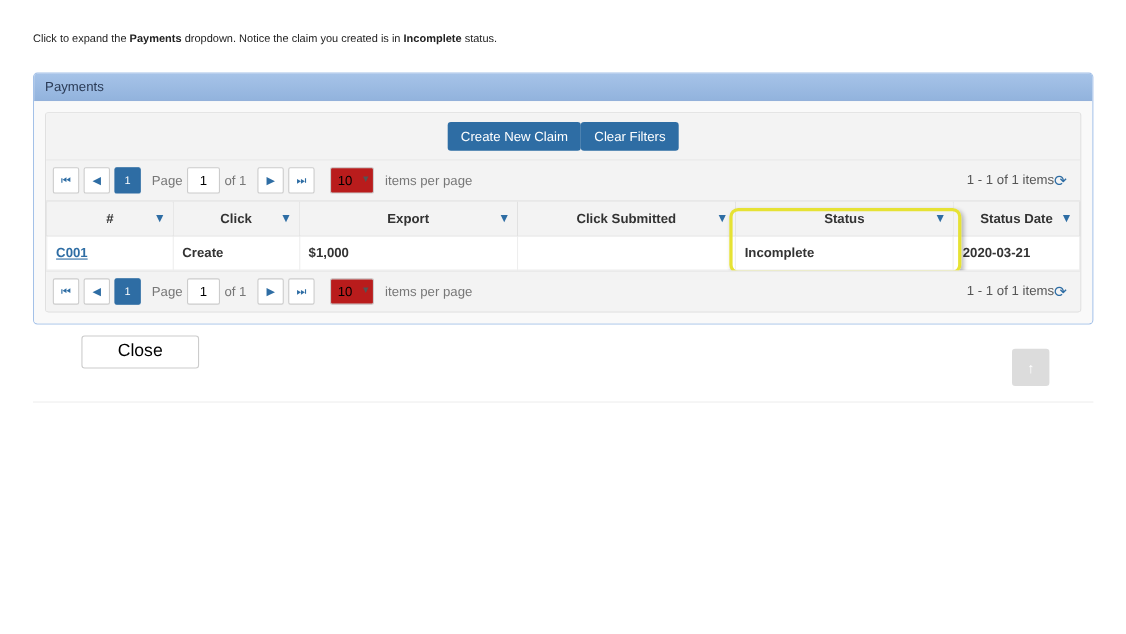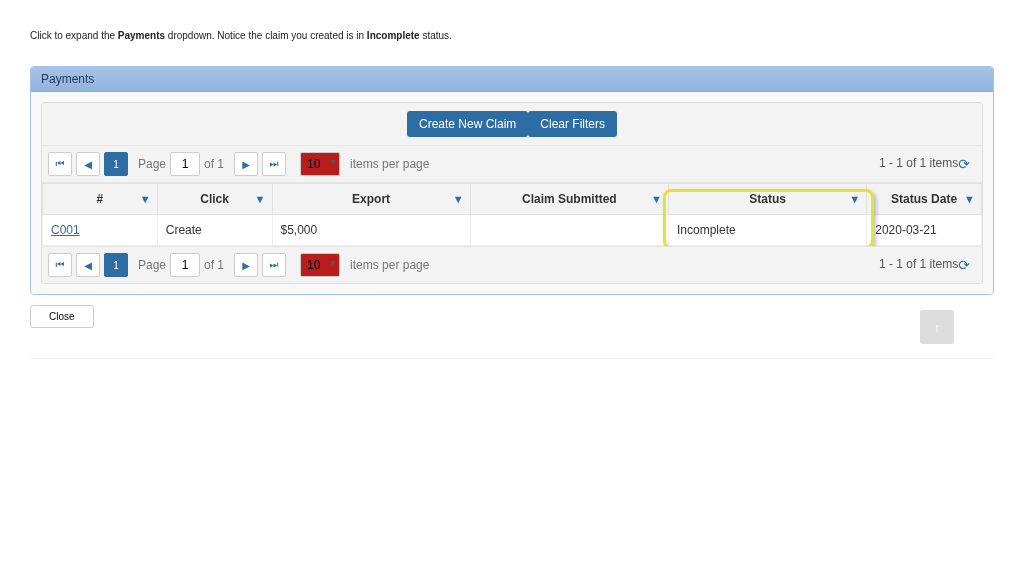--- a/index.html
+++ b/index.html
@@ -130,20 +130,21 @@
     padding: 8px 6px;
     border: 1px solid #e1e1e1;
     text-align: center;
     position: relative;
     color: #333;
   }
   .grid td {
     padding: 8px 8px;
     border: 1px solid #eee;
     color: #333;
+    font-weight: bold;
   }
   .filter-icn {
     position: absolute;
     right: 6px;
     top: 50%;
     transform: translateY(-50%);
     color: #2e6da4;
     font-size: 11px;
   }
   .claim-link {
@@ -161,23 +162,24 @@
     border-radius: 8px;
     box-shadow: 2px 2px 4px rgba(0,0,0,0.25);
     pointer-events: none;
   }
 
   .close-btn {
     margin-top: 10px;
     border: 1px solid #ccc;
     background: #fff;
     border-radius: 3px;
-    padding: 5px 18px;
-    font-size: 10px;
-    cursor: pointer;
+    padding: 5px 32px;
+    font-size: 16px;
+    cursor: pointer;
+    margin-left: 44px;
   }
 
   .scroll-top {
     position: absolute;
     right: 40px;
     margin-top: -18px;
     width: 34px; height: 34px;
     background: #dcdcdc;
     border-radius: 3px;
     display: flex;
@@ -226,30 +228,30 @@
           <span class="refresh-icn">⟳</span>
         </span>
       </div>
 
       <table class="grid">
         <thead>
           <tr>
             <th style="width:11%"><span>#</span><span class="filter-icn">▼</span></th>
             <th style="width:11%"><span>Click</span><span class="filter-icn">▼</span></th>
             <th style="width:19%"><span>Export</span><span class="filter-icn">▼</span></th>
-            <th style="width:19%"><span>Claim Submitted</span><span class="filter-icn">▼</span></th>
+            <th style="width:19%"><span>Click Submitted</span><span class="filter-icn">▼</span></th>
             <th style="width:19%"><span>Status</span><span class="filter-icn">▼</span></th>
             <th style="width:11%"><span>Status Date</span><span class="filter-icn">▼</span></th>
           </tr>
         </thead>
         <tbody>
           <tr>
             <td><a class="claim-link">C001</a></td>
             <td>Create</td>
-            <td>$5,000</td>
+            <td>$1,000</td>
             <td></td>
             <td class="highlight-cell">
               <span>Incomplete</span>
               <span class="highlight-ring"></span>
             </td>
             <td>2020-03-21</td>
           </tr>
         </tbody>
       </table>
 

